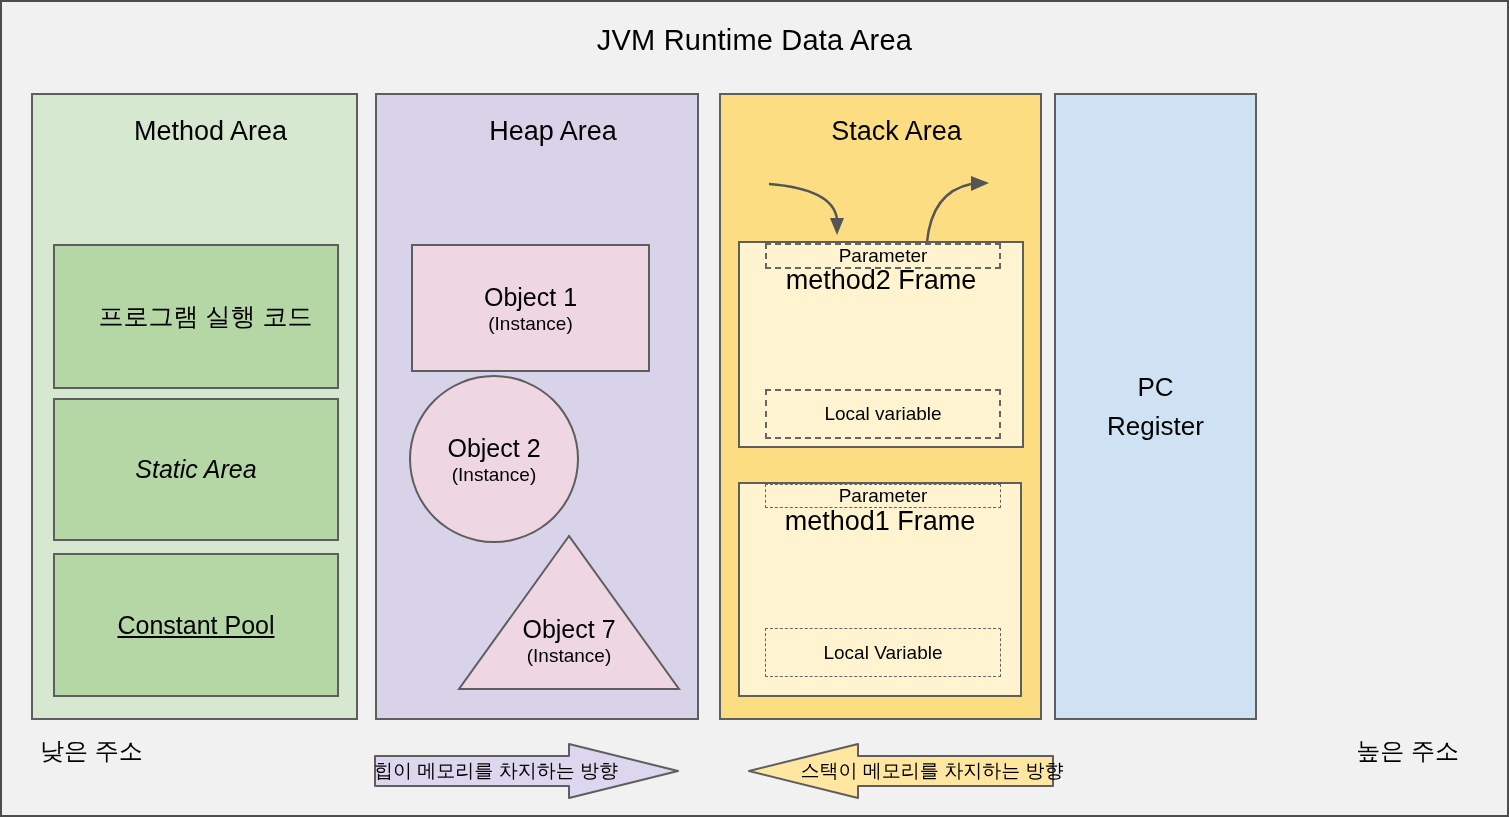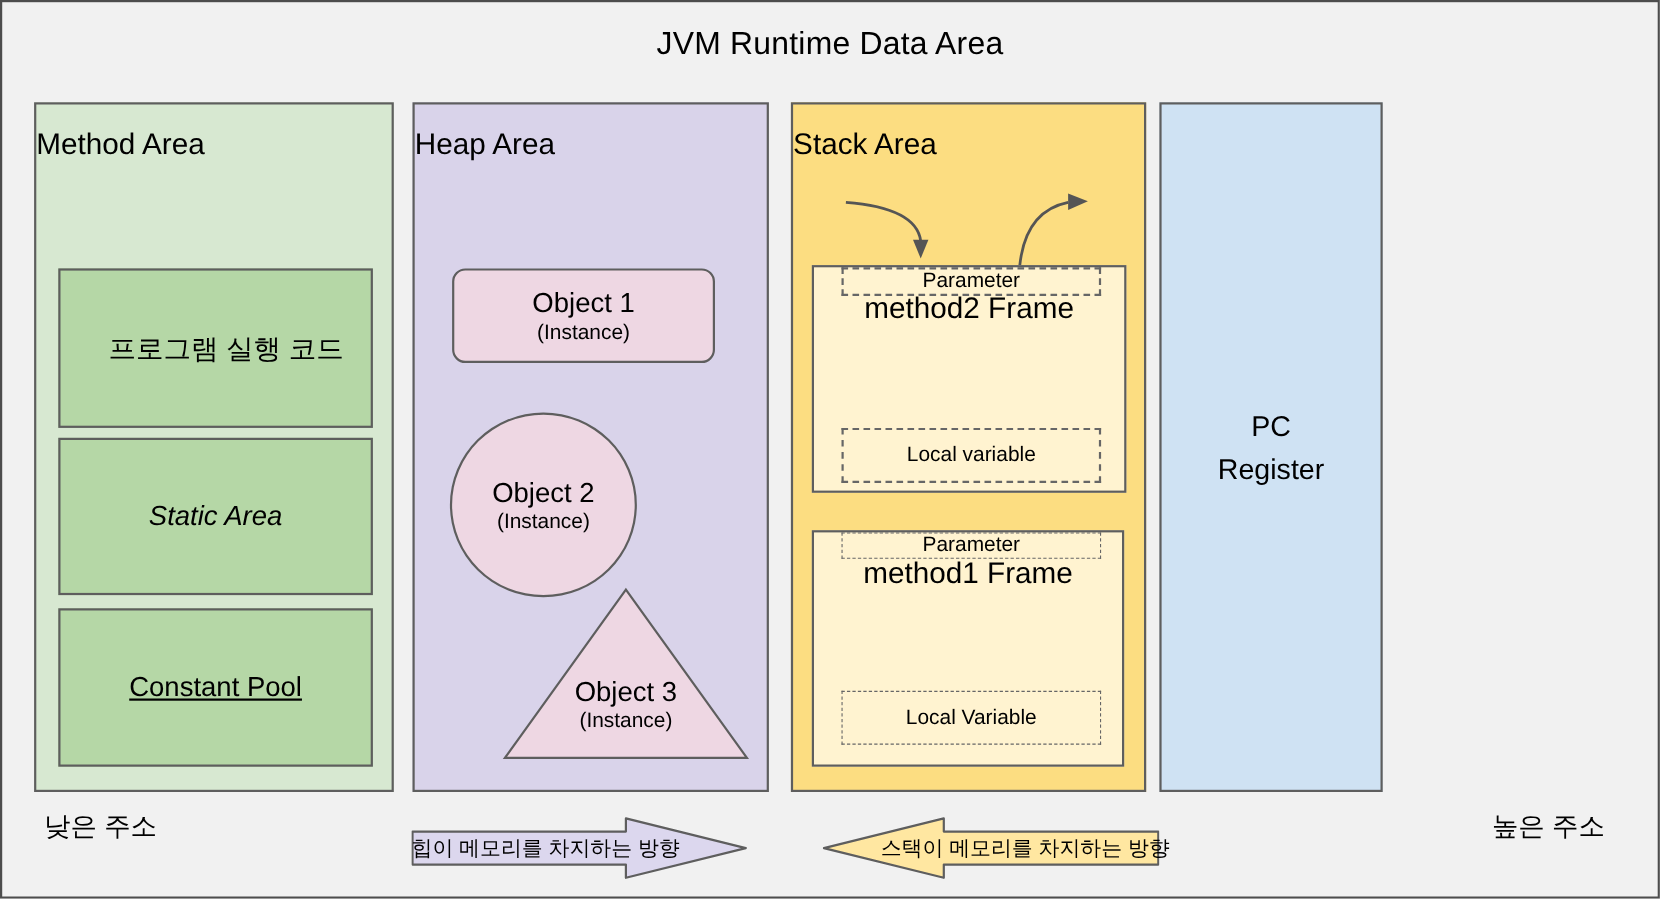--- a/index.html
+++ b/index.html
@@ -17,22 +17,22 @@
   .diagram-title {
     position: absolute; left: 0; top: 22px; width: 100%;
     text-align: center; font-size: 29px; letter-spacing: 0.2px;
   }
 
   .col {
     position: absolute; top: 91px; height: 627px;
     border: 2px solid var(--shape-border, #5e5e5e);
   }
   .col-title {
-    position: absolute; top: 21px; left: 0; width: 100%;
-    font-size: 27px;
+    position: absolute; top: 21px; left: 16px; width: 100%;
+    text-align: center; font-size: 27px;
   }
 
   
   .col.method { left: 29px; width: 327px; background: var(--green-light, #d7e8d1); }
   .gbox {
     position: absolute; left: 20px; width: 286px;
     background: var(--green-dark, #b5d7a6);
     border: 2px solid var(--shape-border, #5e5e5e);
     display: flex; align-items: center; justify-content: center;
     font-size: 25px; text-align: center;
@@ -41,21 +41,21 @@
   
   .col.heap { left: 373px; width: 324px; background: var(--purple, #d9d3ea); }
   .obj {
     position: absolute;
     background: var(--pink, #eed7e3);
     border: 2px solid var(--shape-border, #5e5e5e);
     display: flex; flex-direction: column; align-items: center; justify-content: center;
   }
   .obj-label { font-size: 25px; line-height: 31px; }
   .obj-sub { font-size: 19px; line-height: 22px; }
-  .obj.rect   { left: 34px; top: 149px; width: 239px; height: 86px; border-radius: 12px; }
+  .obj.rect   { left: 34px; top: 149px; width: 239px; height: 128px; }
   .obj.circle { left: 32px; top: 280px; width: 170px; height: 168px; border-radius: 50%; }
   .heap-svg { position: absolute; left: 0; top: 0; }
   .heap-svg polygon { fill: var(--pink, #eed7e3); stroke: var(--shape-border, #5e5e5e); stroke-width: 2; }
   .tri-text {
     position: absolute; left: 92px; top: 519px; width: 200px;
     text-align: center;
   }
 
   
   .col.stack { left: 717px; width: 323px; background: var(--gold, #fcdd81); }
@@ -145,21 +145,21 @@
 
     <div class="obj circle">
       <div class="obj-label">Object 2</div>
       <div class="obj-sub">(Instance)</div>
     </div>
 
     <svg class="heap-svg" width="320" height="623" viewBox="0 0 320 623">
       <polygon points="192,441 82,594 302,594"></polygon>
     </svg>
     <div class="tri-text">
-      <div class="obj-label">Object 3</div>
+      <div class="obj-label">Object 7</div>
       <div class="obj-sub">(Instance)</div>
     </div>
   </div>
 
   <div class="col stack">
     <div class="col-title">Stack Area</div>
 
     <svg class="stack-arrows" width="319" height="165" viewBox="0 0 319 165">
       <path d="M48,89 Q112,94 116,124"></path>
       <polygon points="109,123 123,123 116,140"></polygon>

